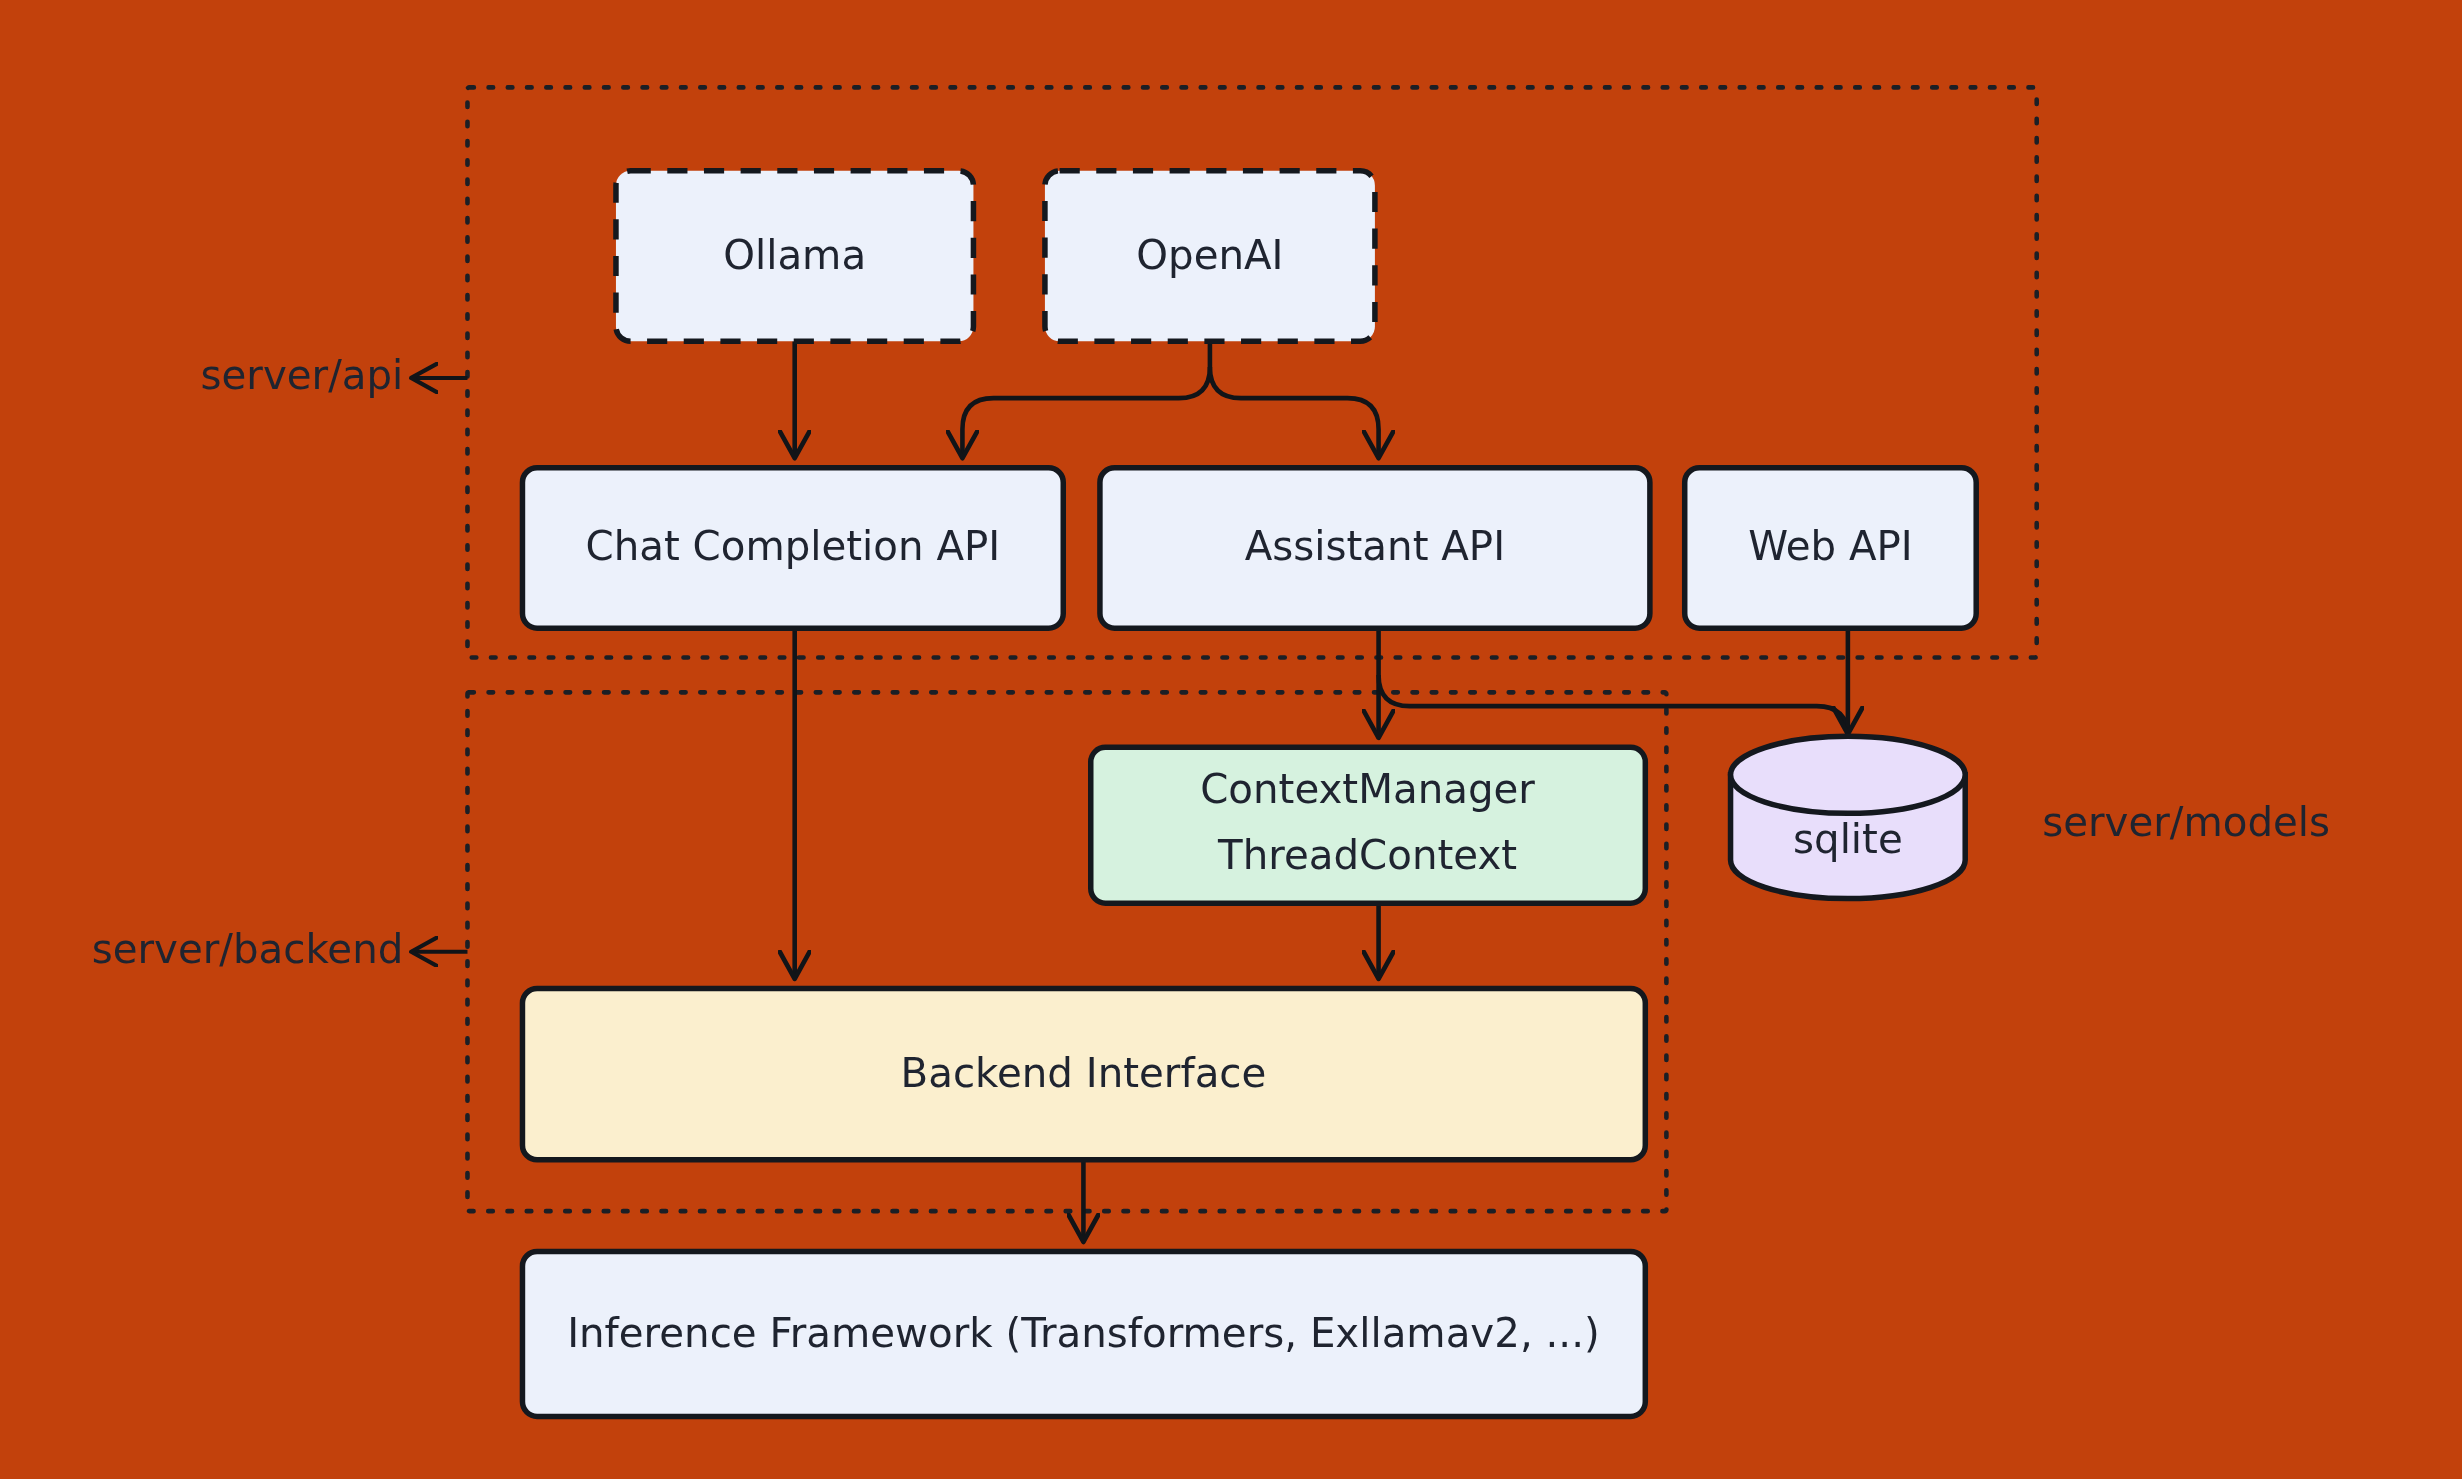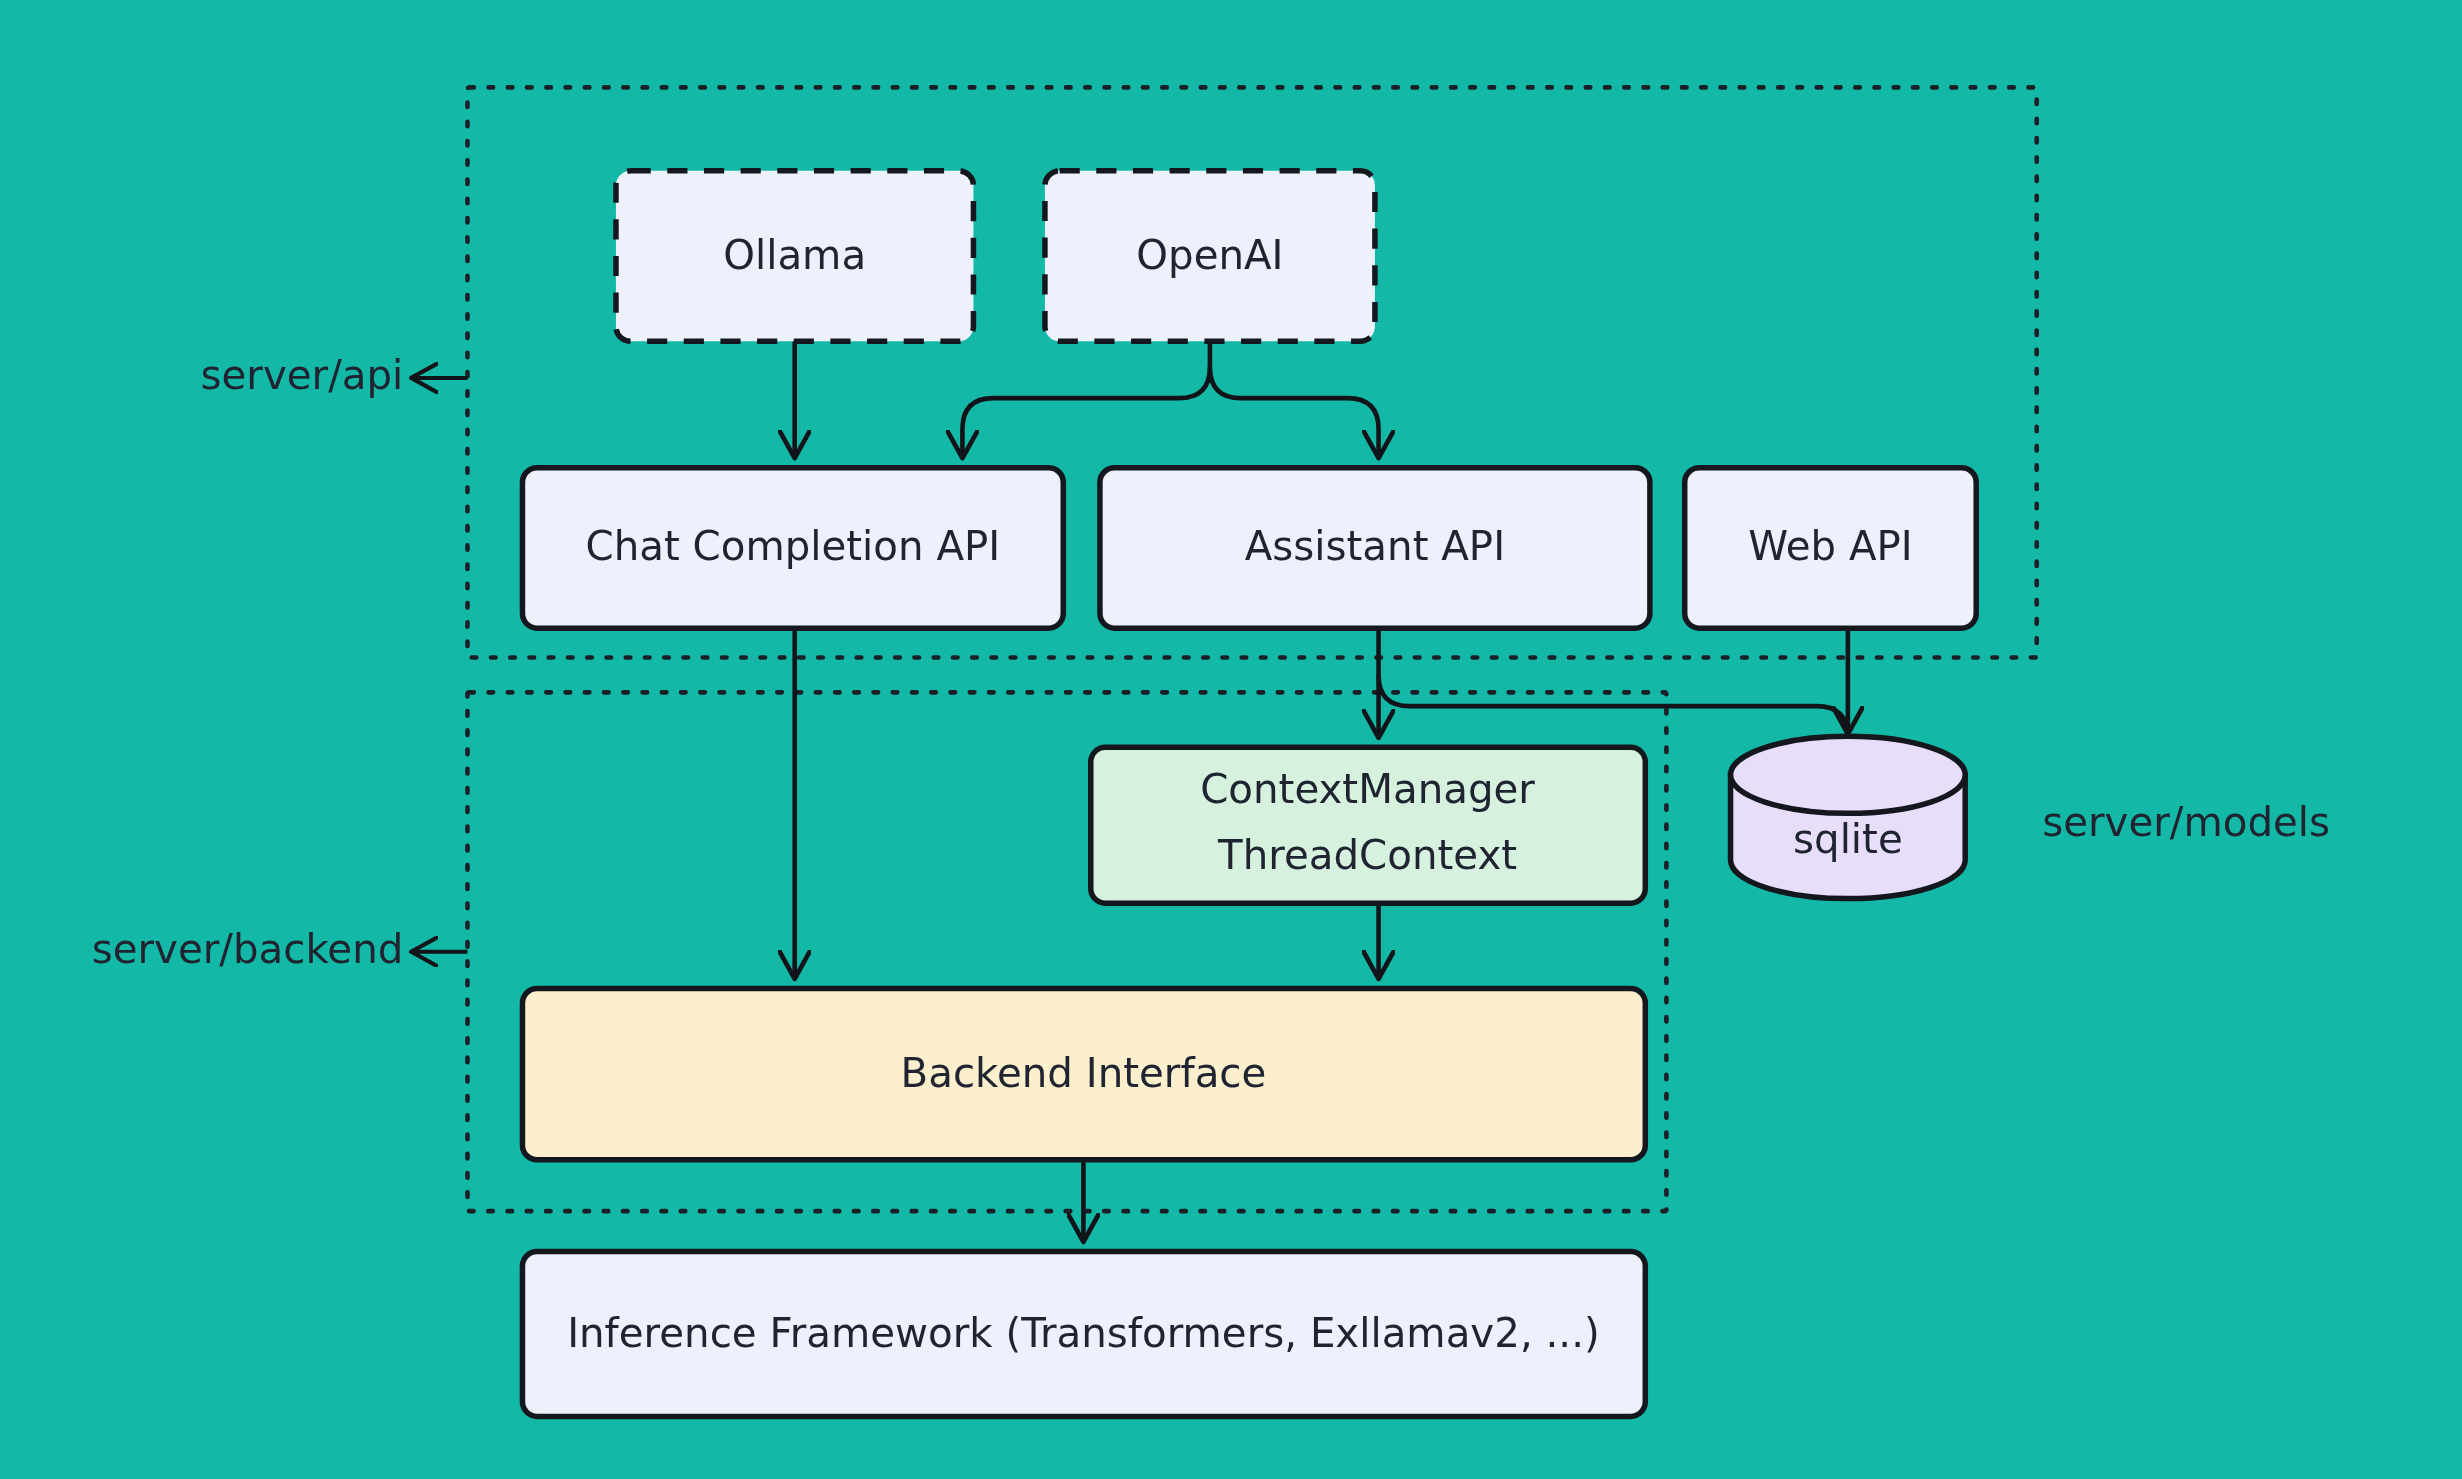--- a/index.html
+++ b/index.html
@@ -11,21 +11,21 @@
   body {
     width: 2462px;
     height: 1480px;
     overflow: hidden;
     font-family: "DejaVu Sans", "Liberation Sans", sans-serif;
   }
   #diagram-root {
     position: relative;
     width: 2462px;
     height: 1480px;
-    background: #14b8a6;
+    background: #c2410c;
   }
   svg#diagram-svg {
     position: absolute;
     left: 0;
     top: 0;
     width: 2462px;
     height: 1480px;
     display: block;
   }
   .node-label {

